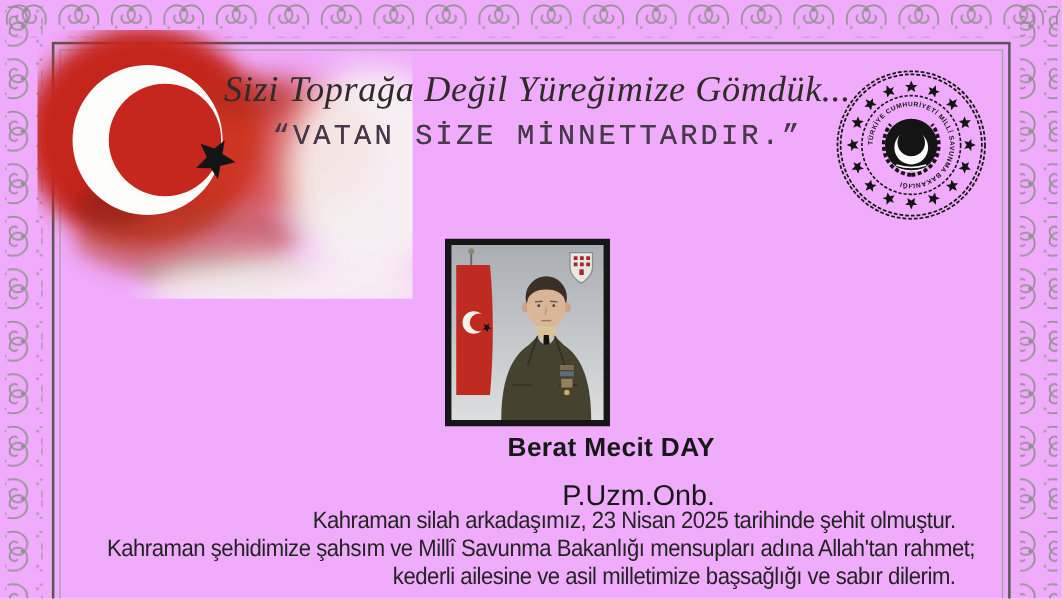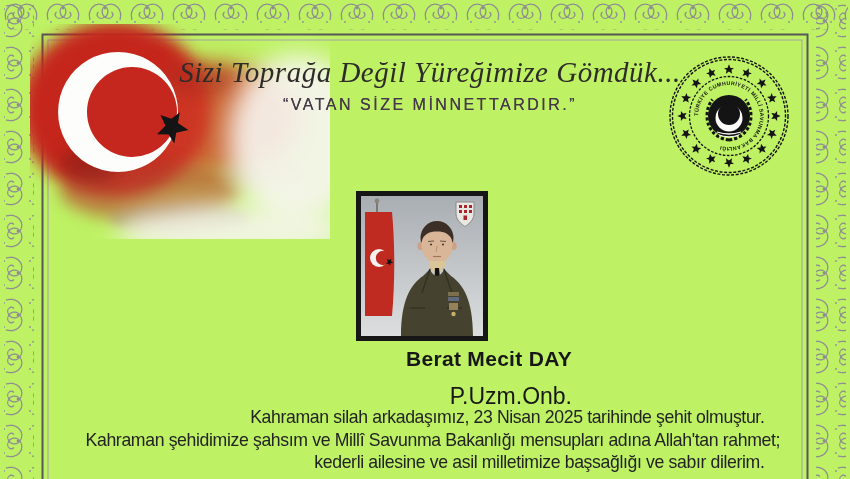--- a/index.html
+++ b/index.html
@@ -1,37 +1,37 @@
 <!DOCTYPE html>
 <html><head>
 <meta charset="utf-8">
 <style>
   html,body{margin:0;padding:0;}
   .stage{
     position:relative;width:850px;height:479px;overflow:hidden;
-    background:#bef264;
+    background:#f0abfc;
     font-family:"Liberation Sans", sans-serif;
   }
   .abs{position:absolute;}
   
   #border-svg{left:0;top:0;}
   
   #flag-art{left:30px;top:24px;}
   
   .header-block{
     left:115px;top:56px;width:630px;text-align:center;
   }
   .header-line1{
     font-family:"Liberation Serif", serif;font-style:italic;
     font-size:29px;color:#2e2b29;letter-spacing:0.5px;
   }
   .header-line2{
     margin-top:7px;
-    font-family:Liberation Sans, sans-serif;
-    font-size:16px;color:#463a4a;letter-spacing:2.5px;
+    font-family:Liberation Mono, monospace;
+    font-size:23px;color:#463a4a;letter-spacing:2.5px;
     text-shadow:0 0 0.5px #463a4a;
   }
   
   #seal-svg{left:667px;top:54px;}
   
   .photo-frame{
     left:356px;top:191px;width:122px;height:140px;
     background:#161616;padding:5px;
   }
   

